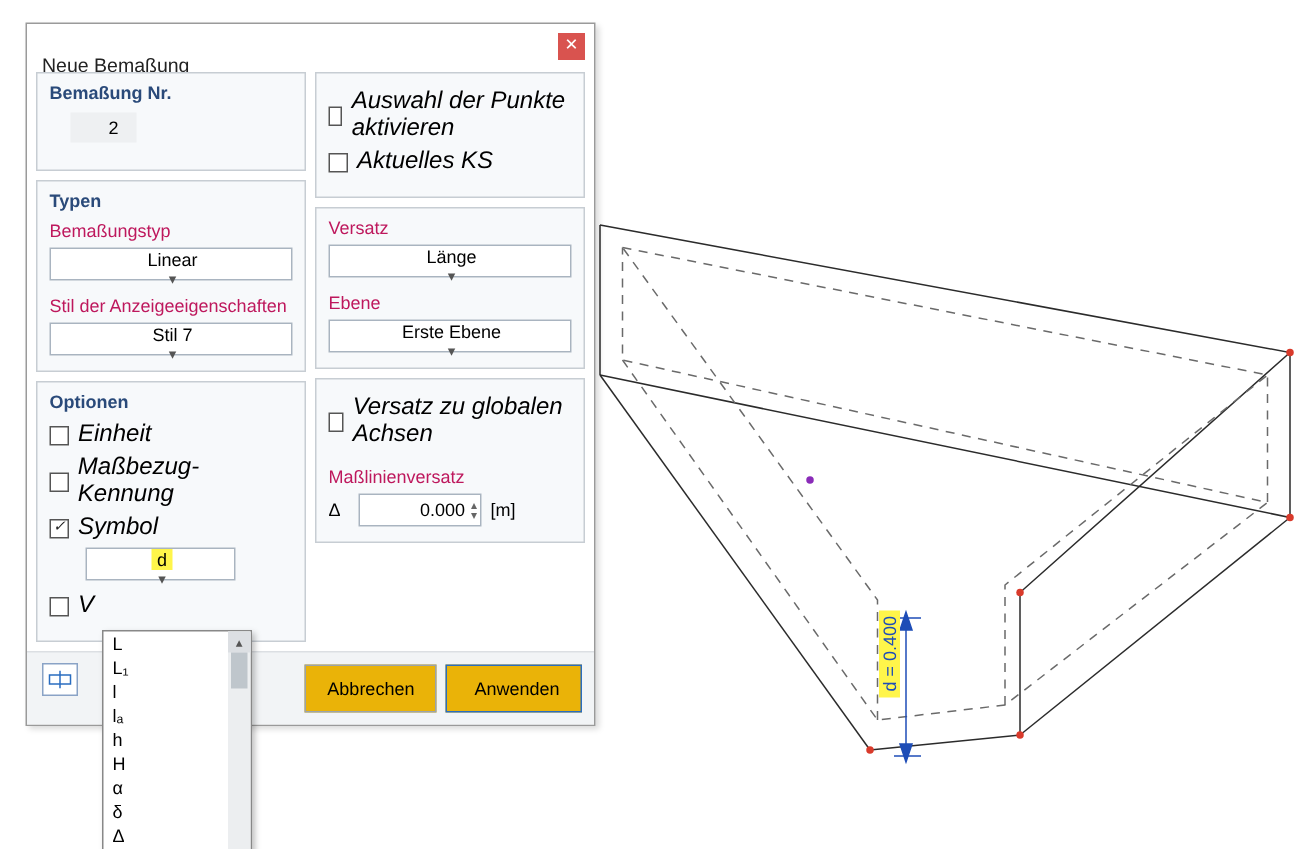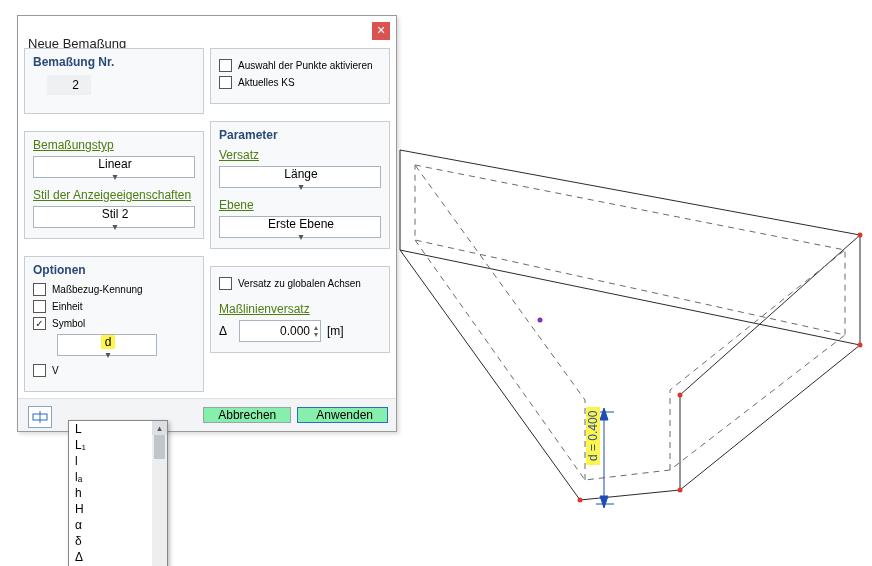--- a/index.html
+++ b/index.html
@@ -48,35 +48,35 @@
     text-align: center;
     cursor: pointer;
   }
 
   .body {
     display: flex;
     gap: 6px;
     padding: 2px 6px 6px 6px;
     background: #fff;
   }
-  .col { flex: 1; display: flex; flex-direction: column; gap: 17px; }
+  .col { flex: 1; display: flex; flex-direction: column; gap: 6px; }
 
   .group {
     border: 1px solid #c7cdd3;
     background: #f7f9fb;
     padding: 6px 8px 10px 8px;
   }
   .group-title {
     color: #2a4a7a;
     font-weight: 600;
     font-size: 12px;
     margin-bottom: 6px;
   }
 
-  .label { color: #4d7c0f; font-size: 12px; margin-bottom: 4px; text-decoration: underline; }
+  .label { color: #be185d; font-size: 12px; margin-bottom: 4px; }
 
   .num-input {
     display: inline-block;
     background: #eef0f2;
     border: none;
     padding: 3px 12px;
     text-align: right;
     width: 44px;
     margin-left: 14px;
     font-family: inherit;
@@ -96,21 +96,22 @@
   }
   .combo .sw { width: 14px; height: 12px; background: #c7f5f0; margin-right: 6px; }
   .combo .txt { flex: 1; }
   .combo .chev { color: #555; font-size: 10px; }
 
   .checkline {
     display: flex;
     align-items: center;
     gap: 6px;
     margin: 4px 0;
-    font-size: 10px;
+    font-size: 16px;
+    font-style: italic;
   }
   .chk {
     width: 13px; height: 13px;
     border: 1px solid #555;
     background: #fff;
     display: inline-flex;
     align-items: center;
     justify-content: center;
     font-size: 10px;
     line-height: 10px;
@@ -153,23 +154,23 @@
   }
   .footer .left-icon {
     position: absolute;
     left: 10px; top: 7px;
     width: 24px; height: 22px;
     border: 1px solid #8aa3c6;
     background: #fff;
     display: flex; align-items: center; justify-content: center;
   }
   .btn {
-    height: 16px;
+    height: 32px;
     padding: 0 14px;
-    background: #86efac;
+    background: #eab308;
     border: 1px solid #9aa3ac;
     font-family: inherit;
     font-size: 12px;
     cursor: pointer;
   }
   .btn.primary {
     border: 1.5px solid #2a6dc0;
     padding-left: 18px;
   }
 
@@ -272,43 +273,44 @@
   </div>
 
   <div class="body">
     <div class="col">
       <div class="group" style="height:66px">
         <div class="group-title">Bemaßung Nr.</div>
         <input class="num-input" value="2" style="">
       </div>
 
       <div class="group">
+        <div class="group-title">Typen</div>
         <div class="label">Bemaßungstyp</div>
         <div class="combo">
           <span class="sw"></span>
           <span class="txt">Linear</span>
           <span class="chev">▾</span>
         </div>
         <div style="height:10px"></div>
         <div class="label">Stil der Anzeigeeigenschaften</div>
         <div class="combo">
-          <span class="txt">Stil 2</span>
+          <span class="txt">Stil 7</span>
           <span class="chev">▾</span>
         </div>
       </div>
 
       <div class="group">
         <div class="group-title">Optionen</div>
         <div class="checkline">
           <span class="chk"></span>
+          <span>Einheit</span>
+        </div>
+        <div class="checkline">
+          <span class="chk"></span>
           <span>Maßbezug-Kennung</span>
-        </div>
-        <div class="checkline">
-          <span class="chk"></span>
-          <span>Einheit</span>
         </div>
         <div class="checkline">
           <span class="chk checked"></span>
           <span>Symbol</span>
         </div>
         <div class="indent">
           <div class="combo symbol-combo">
             <span class="txt">d</span>
             <span class="chev">▾</span>
           </div>
@@ -326,21 +328,20 @@
           <span class="chk"></span>
           <span>Auswahl der Punkte aktivieren</span>
         </div>
         <div class="checkline">
           <span class="chk"></span>
           <span>Aktuelles KS</span>
         </div>
       </div>
 
       <div class="group">
-        <div class="group-title">Parameter</div>
         <div class="label">Versatz</div>
         <div class="combo">
           <span class="txt">Länge</span>
           <span class="chev">▾</span>
         </div>
         <div style="height:10px"></div>
         <div class="label">Ebene</div>
         <div class="combo">
           <span class="txt">Erste Ebene</span>
           <span class="chev">▾</span>

